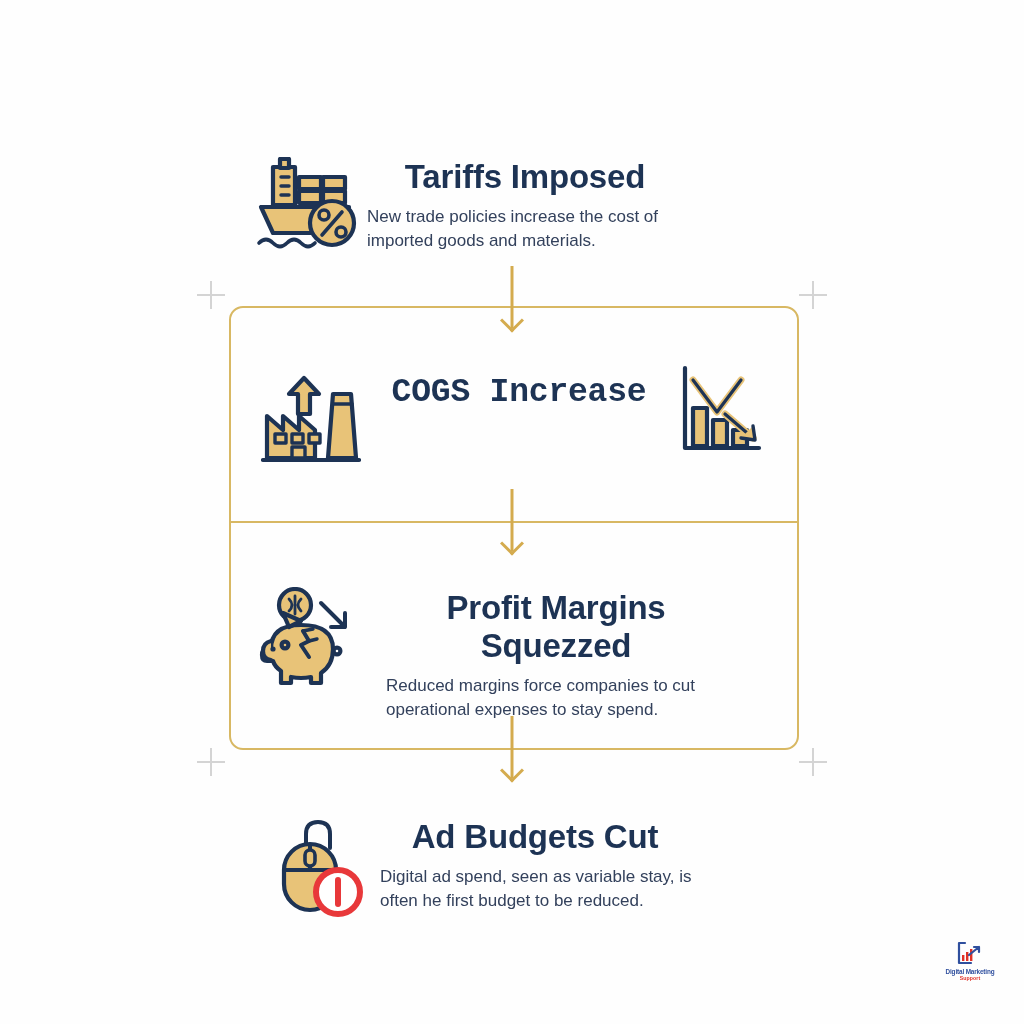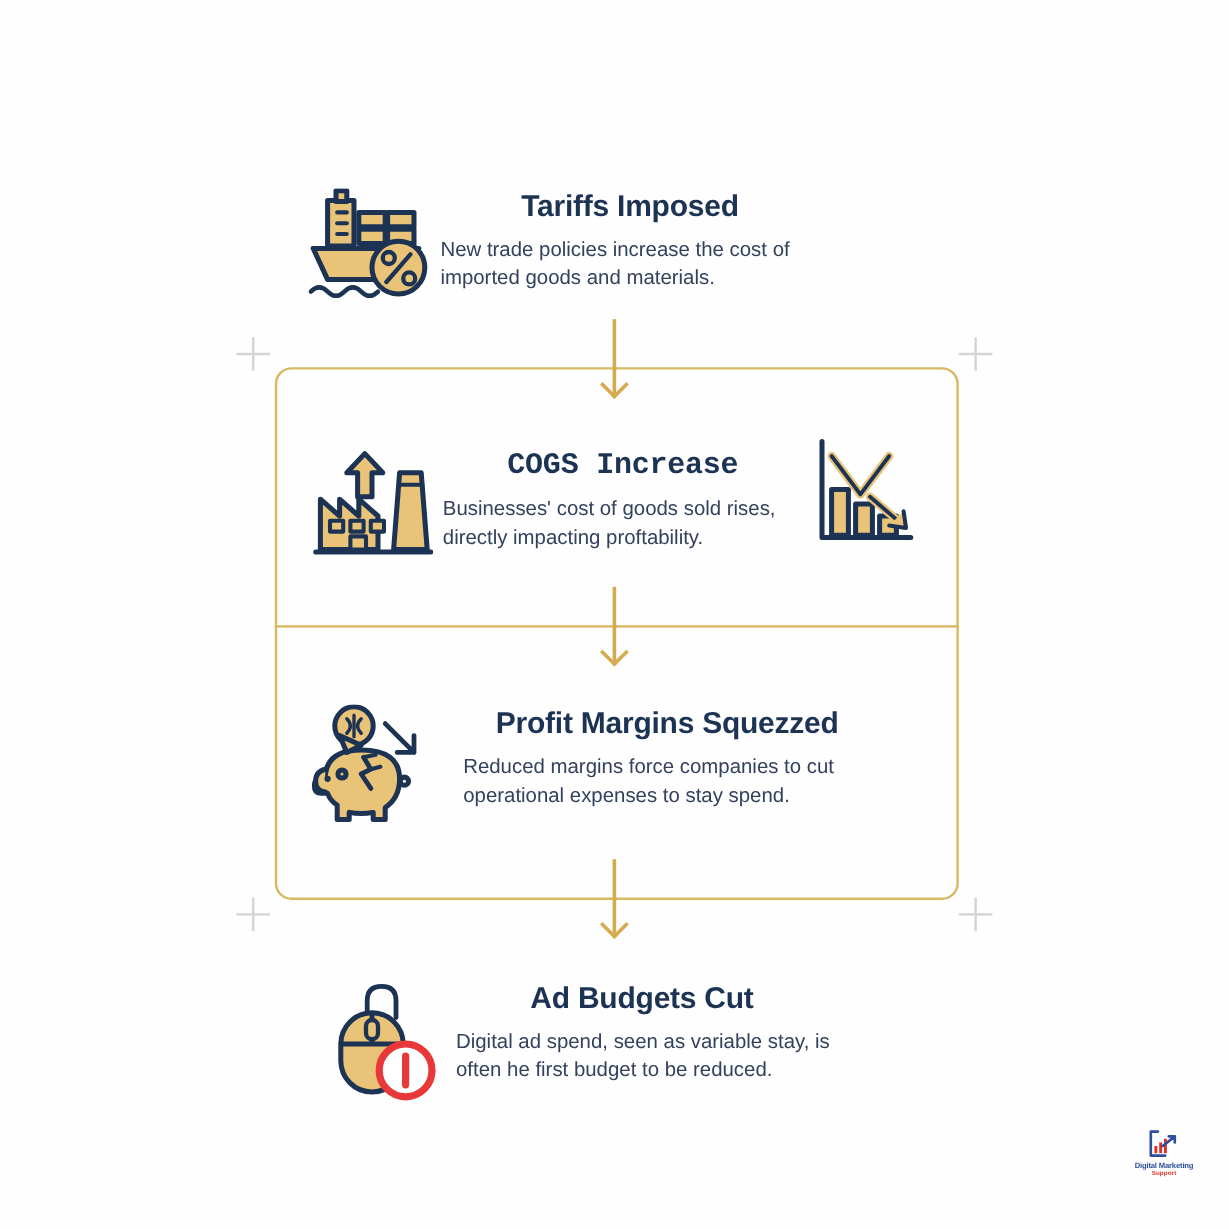--- a/index.html
+++ b/index.html
@@ -109,21 +109,21 @@
     width: 104px;
     height: 100px;
     display: flex;
     align-items: center;
     justify-content: center;
   }
   .step-body {
     padding-top: 2px;
   }
   .step-title {
-    font-size: 25px;
+    font-size: 33px;
     font-weight: bold;
     color: #1d3354;
     letter-spacing: -0.2px;
     text-align: center;
     line-height: 1.15;
     margin-bottom: 9px;
   }
   .step-desc {
     font-size: 17px;
     color: #33415c;
@@ -255,22 +255,20 @@
           <rect x="48" y="60" width="11" height="9" stroke-width="3.4"></rect>
 
           <rect x="31" y="73" width="13" height="11" stroke-width="3.4"></rect>
 
           <line x1="2" y1="86" x2="98" y2="86" stroke-width="4.2" fill="none"></line>
         </g>
       </svg>
     </div>
     <div class="step-body">
       <div class="step-title">COGS Increase</div>
-      <div class="step-desc">Businesses' cost of goods sold rises,
-directly impacting proftability.</div>
     </div>
   </div>
 
   <div id="cogs-side-chart">
     <svg viewBox="0 0 84 90" width="84" height="90" aria-hidden="true">
       <g stroke="#1d3354" stroke-width="4.2" fill="none" stroke-linecap="round" stroke-linejoin="round">
 
         <path d="M6 4 V84 H80"></path>
 
         <rect x="14" y="44" width="14" height="38" fill="#e8c378"></rect>

